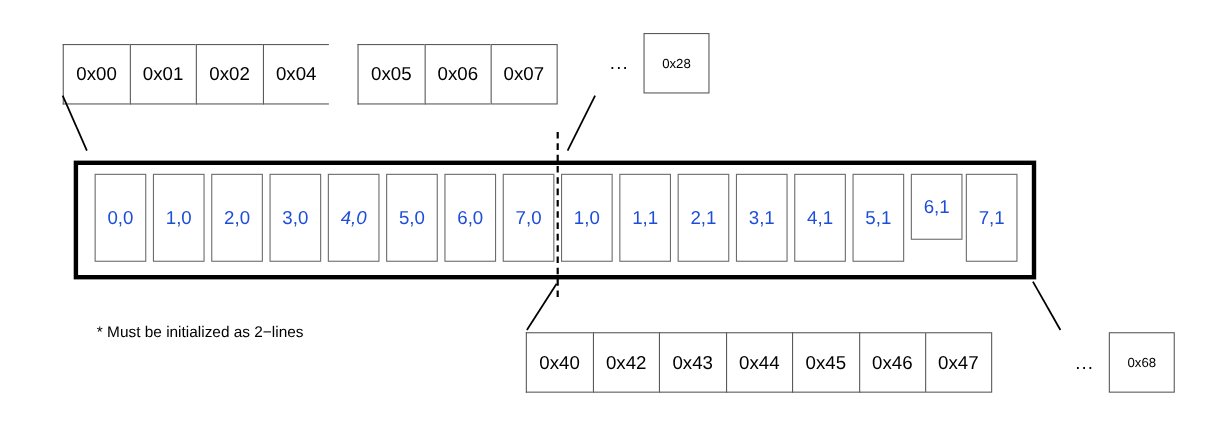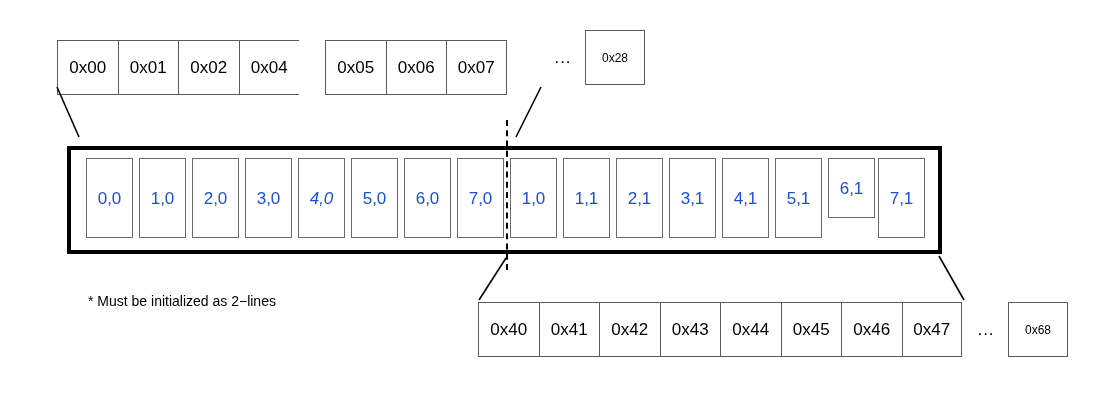--- a/index.html
+++ b/index.html
@@ -145,21 +145,20 @@
 
   <svg class="leader" style="left:0; top:0; width:1113px; height:400px;">
     <line x1="506" y1="258" x2="479" y2="300" stroke="#000000" stroke-width="1.6"></line>
     <line x1="939" y1="256" x2="964" y2="300" stroke="#000000" stroke-width="1.6"></line>
   </svg>
 
   <div id="note-text" style="left:88px; top:294px;text-align:center;">* Must be initialized as 2−lines</div>
 
   <div class="addr-row" id="bottom-row" style="left:478px; top:302px; height:55px;">
     <div class="addr-cell" style="width:60.5px;">0x40</div>
-    <div class="addr-cell" style="width:60.5px;">0x41</div>
     <div class="addr-cell" style="width:60.5px;">0x42</div>
     <div class="addr-cell" style="width:60.5px;">0x43</div>
     <div class="addr-cell" style="width:60.5px;">0x44</div>
     <div class="addr-cell" style="width:60.5px;">0x45</div>
     <div class="addr-cell" style="width:60.5px;">0x46</div>
     <div class="addr-cell" style="width:60.5px;">0x47</div>
   </div>
 
   <div class="ellipsis" id="bottom-ellipsis" style="left:968px; top:302px; width:36px; height:55px;">...</div>
 

